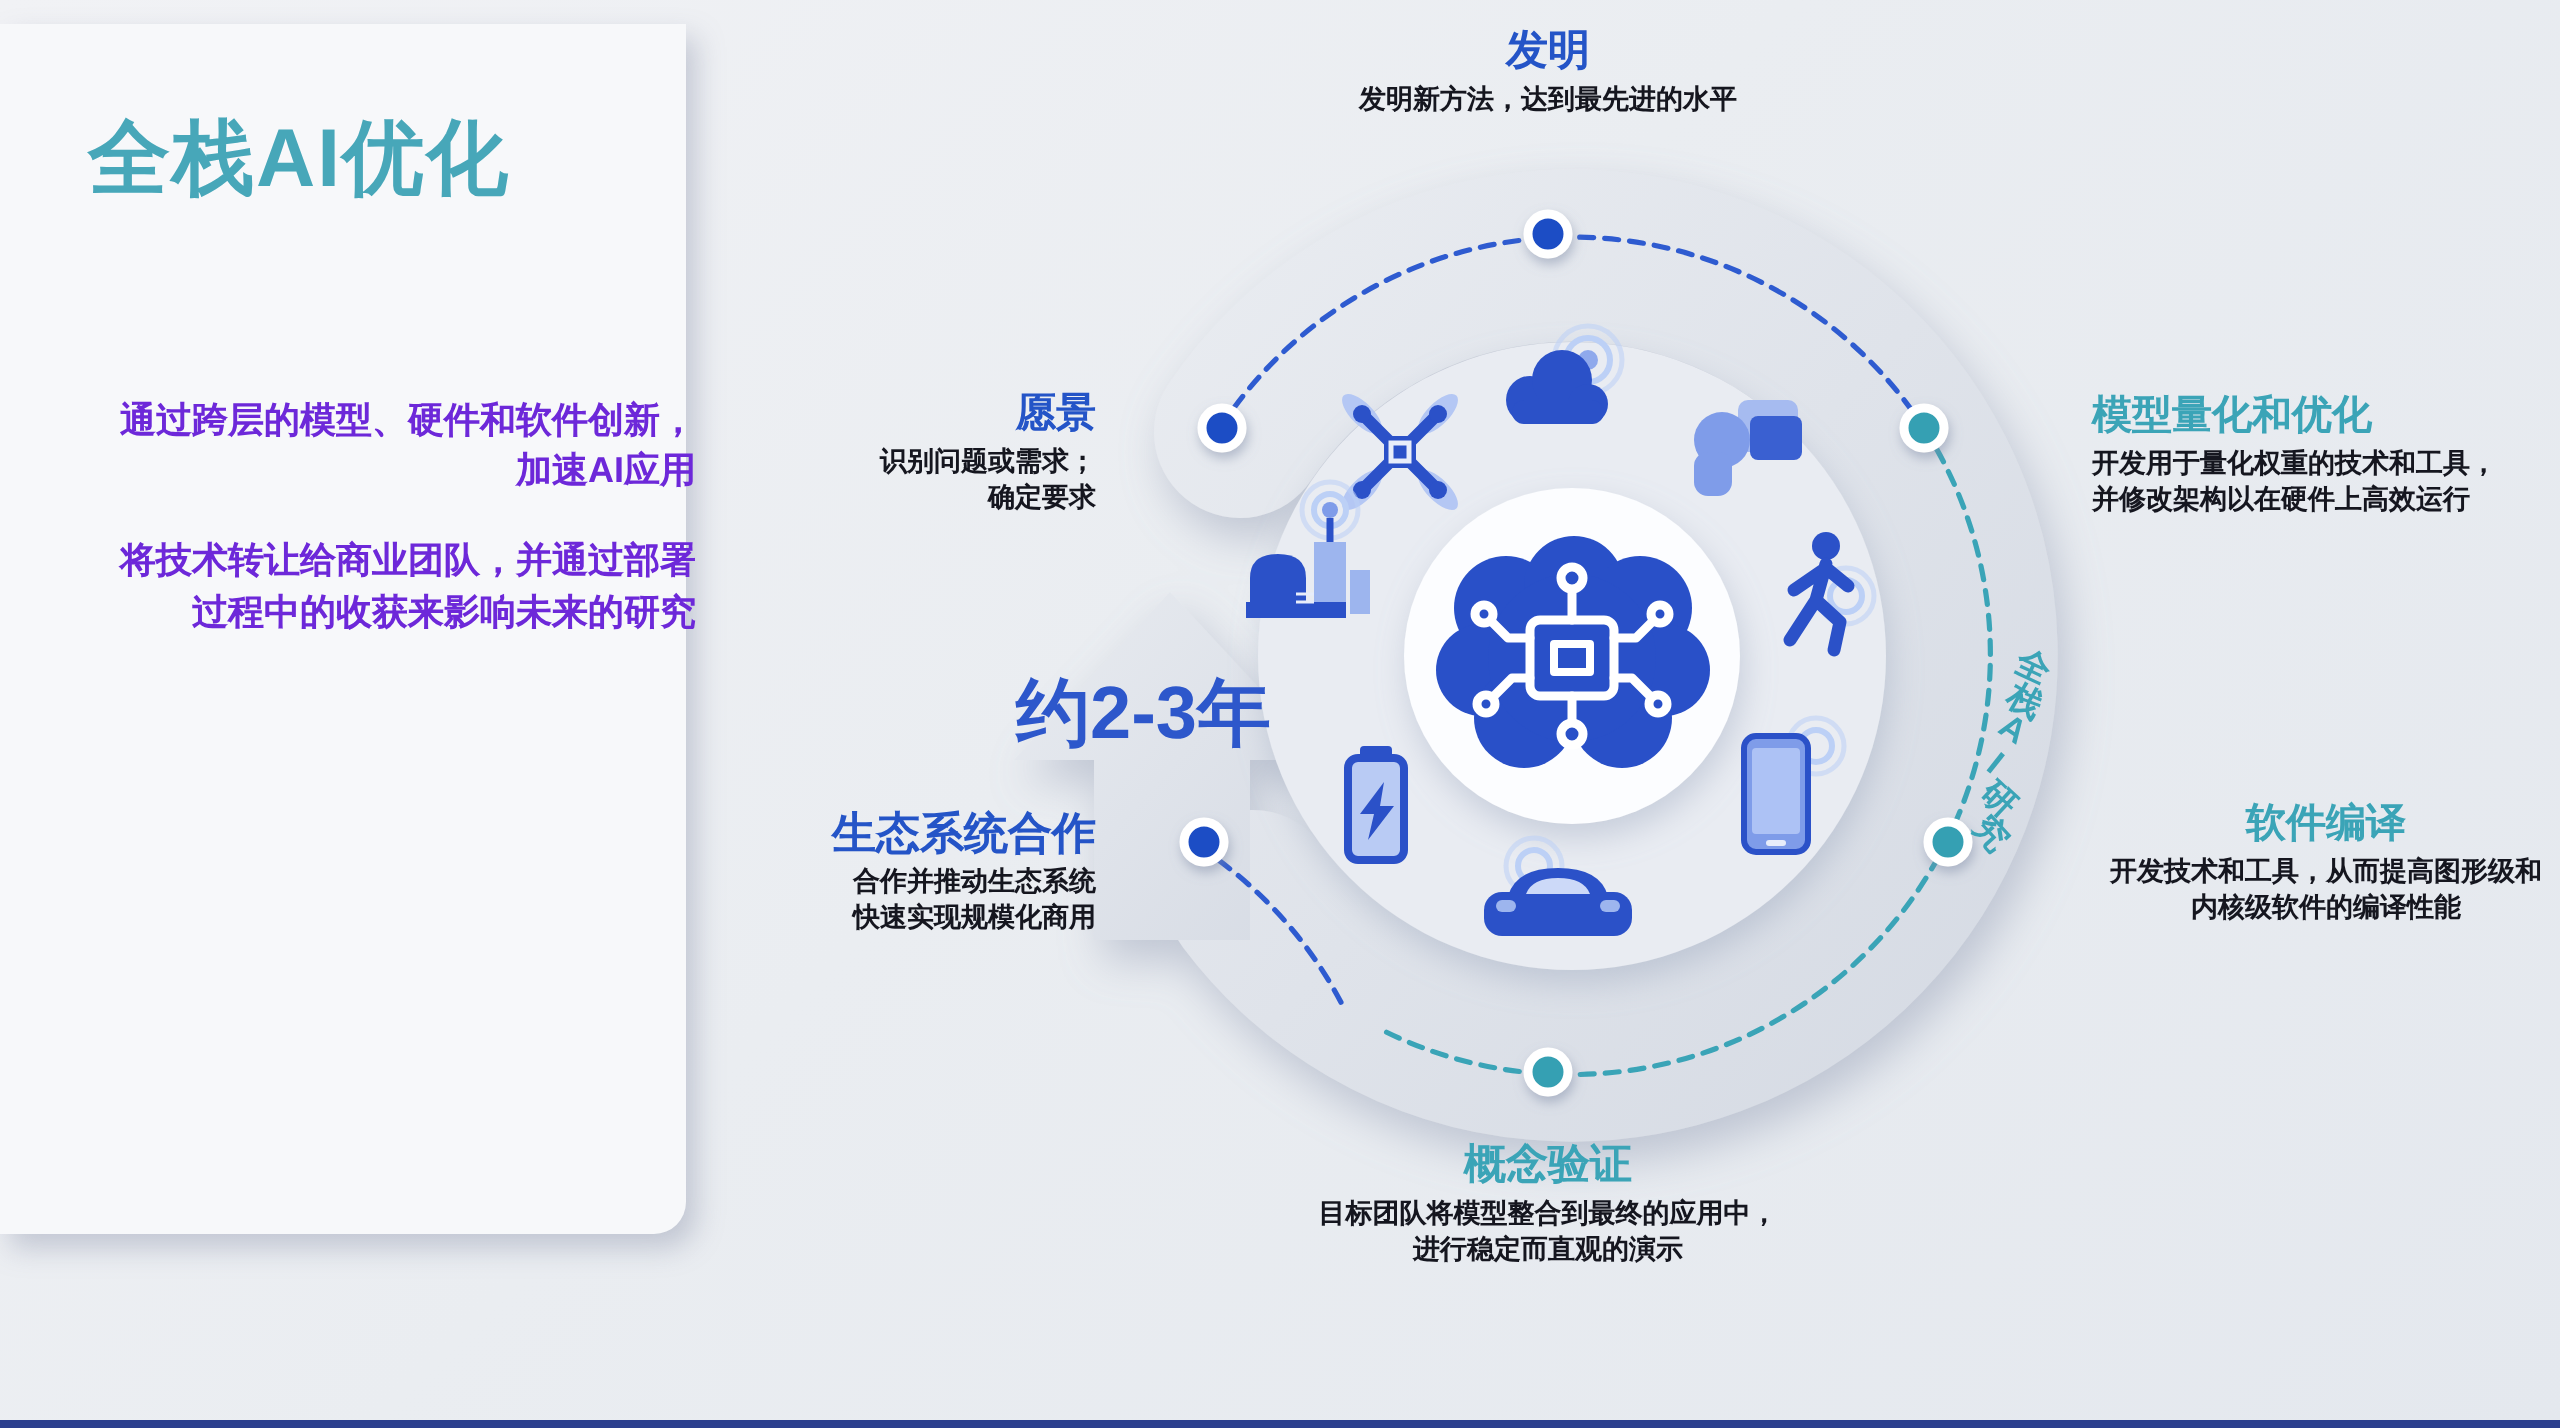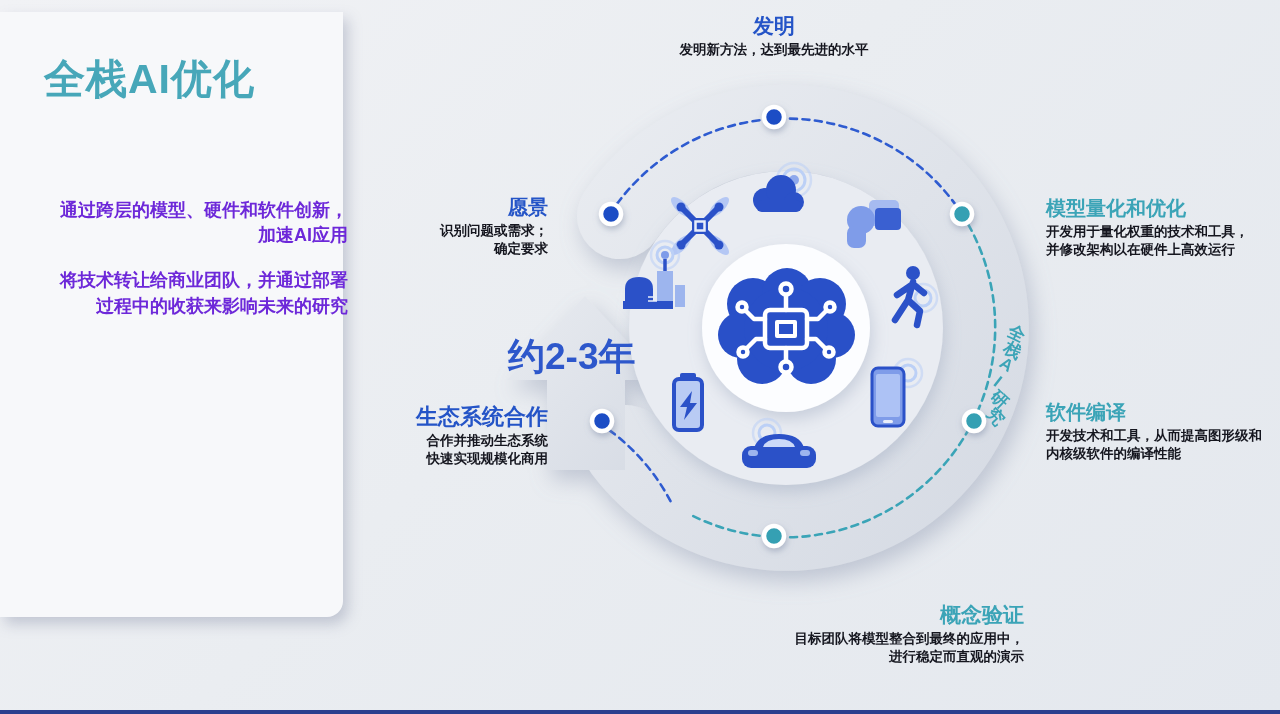--- a/index.html
+++ b/index.html
@@ -30,22 +30,22 @@
   
   .sl{position:absolute;}
   .sl .sl-title{font-size:20px;font-weight:800;line-height:1.15;}
   .sl .sl-desc{margin-top:3px;font-size:13.5px;font-weight:700;color:#15161f;line-height:1.32;white-space:pre-line;}
   .c-blue{color:#2454c7;}
   .c-teal{color:#3ba4b7;}
   .sl-invention{left:524px;top:14px;width:500px;text-align:center;}
   .sl-invention .sl-title{font-size:21px;}
   .sl-vision{left:370px;top:196px;width:178px;text-align:right;}
   .sl-quant{left:1046px;top:197px;width:234px;text-align:left;}
-  .sl-compile{left:1046px;top:401px;width:234px;text-align:left;}
-  .sl-poc{left:524px;top:571px;width:500px;text-align:right;margin-top:32px;}
+  .sl-compile{left:1046px;top:401px;width:234px;text-align:center;}
+  .sl-poc{left:524px;top:571px;width:500px;text-align:center;}
   .sl-poc .sl-title{font-size:21px;}
   .sl-eco{left:348px;top:404px;width:200px;text-align:right;}
   .sl-eco .sl-title{font-size:22px;}
 
   .duration{
     position:absolute;left:508px;top:332px;width:160px;
     font-size:37px;font-weight:800;color:#2d57cb;
   }
 
   .curved-label{position:absolute;left:0;top:0;}

